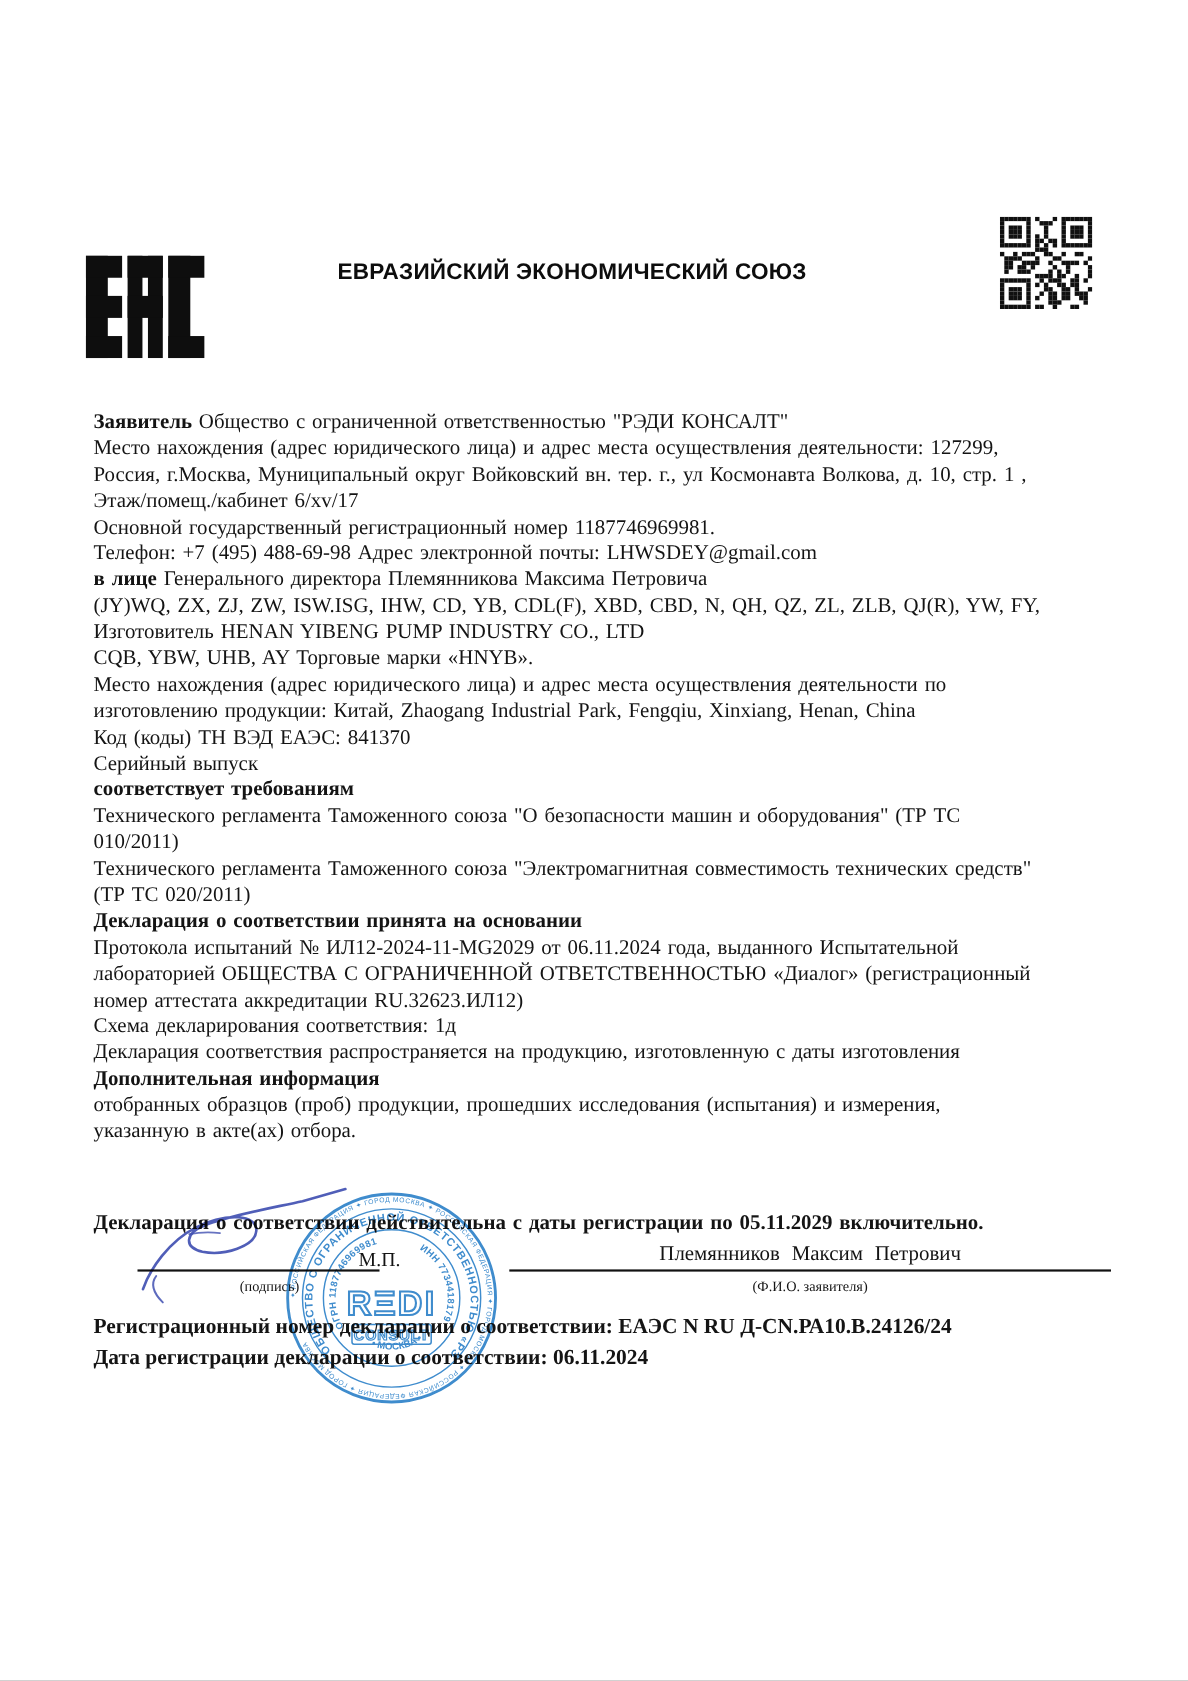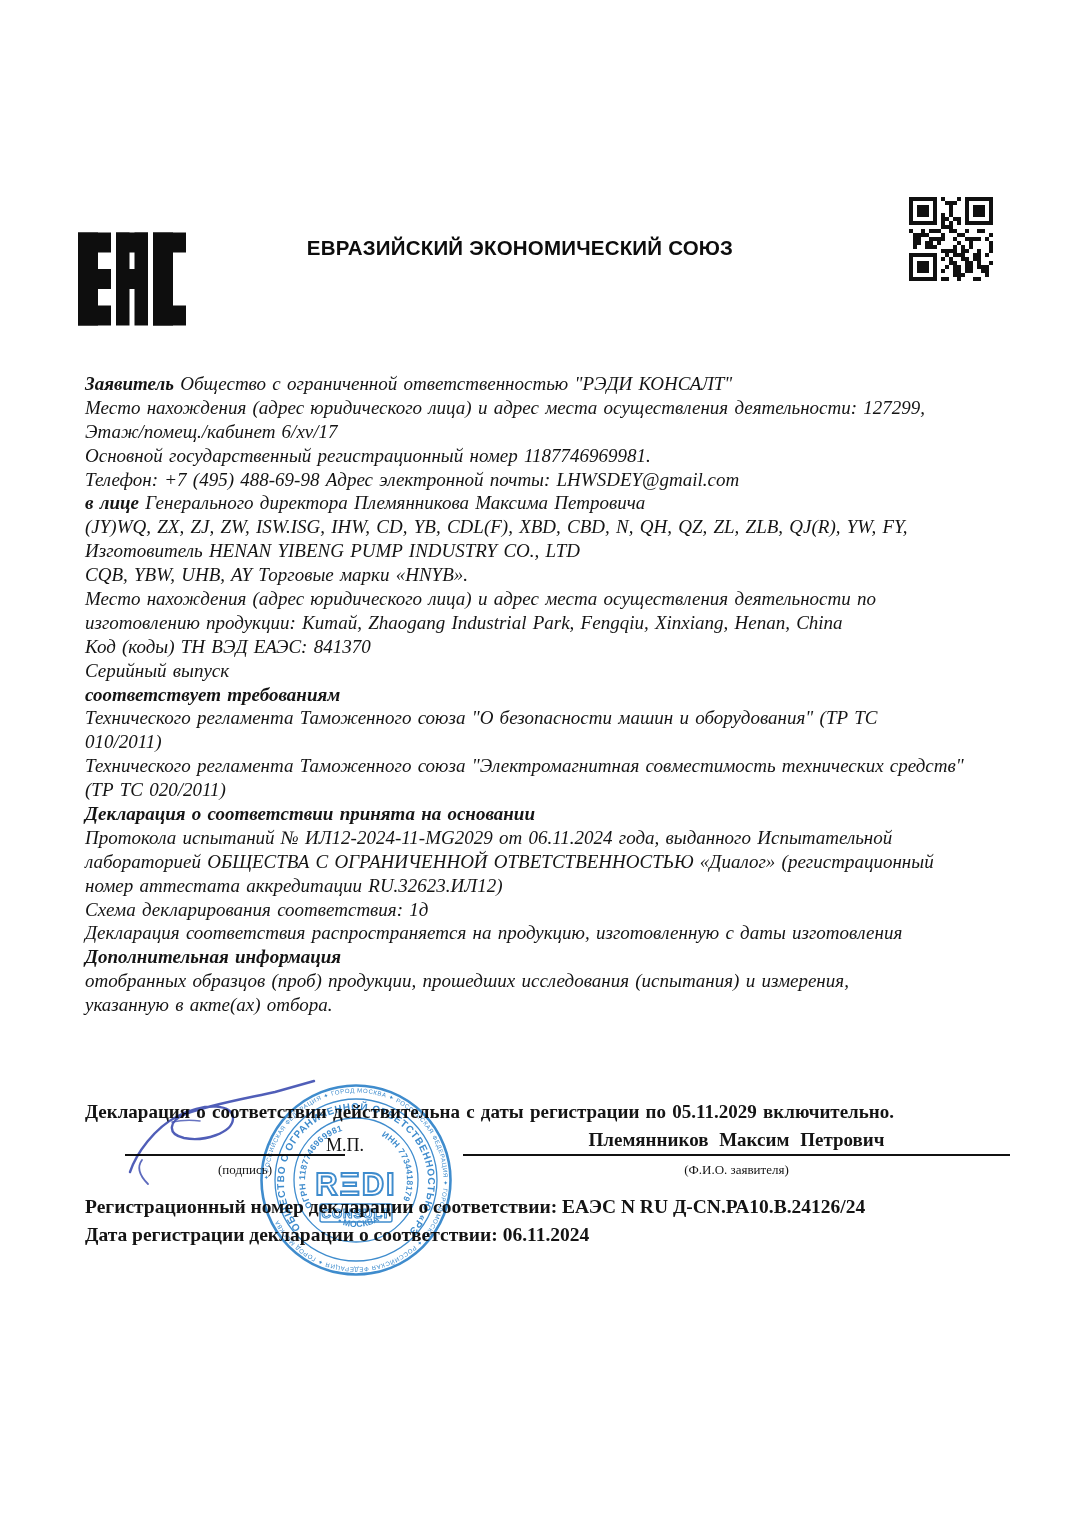--- a/index.html
+++ b/index.html
@@ -11,33 +11,33 @@
   
   .eac-logo{position:absolute; left:78px; top:232px; width:108px; height:94px;}
   .doc-title{
     position:absolute; left:200px; top:235px; width:640px; text-align:center;
     font-family:"Liberation Sans","DejaVu Sans",sans-serif;
     font-weight:bold; font-size:20.5px; line-height:26.5px; color:#0d0d0d;
     letter-spacing:.2px;
   }
   .qr{position:absolute; left:909px; top:197px; width:84px; height:84px;}
   
-  .body-lines{position:absolute; left:85px; top:372px; width:940px;font-style:italic;}
+  .body-lines{position:absolute; left:85px; top:372px; width:940px;}
   .doc-line{white-space:pre; font-size:19px; line-height:23.9px; height:23.9px; word-spacing:1.5px;}
   .b{font-weight:bold;}
   .validity{position:absolute; left:85px; top:1101px; width:940px; font-size:19px; font-weight:bold; white-space:pre; word-spacing:1.5px;}
   
   .mp-label{position:absolute; left:326px; top:1135px; width:62px; text-align:left; font-size:18px;}
   .sig-rule{position:absolute; height:2px; background:#111; top:1154px;}
   .sig-rule.left{left:125px; width:220px;}
   .sig-rule.right{left:463px; width:547px;}
   .sig-caption{position:absolute; top:1162px; font-size:13px; text-align:center;}
   .sig-caption.left{left:135px; width:220px;font-family:Liberation Serif, serif;}
   .sig-caption.right{left:463px; width:547px;}
-  .fio-name{position:absolute; left:463px; top:1129px; width:547px; text-align:center; font-size:19px; word-spacing:6px;font-weight:bold;}
+  .fio-name{position:absolute; left:463px; top:1129px; width:547px; text-align:center; font-size:19px; word-spacing:6px;}
   
   .reg-line{position:absolute; left:85px; top:1196px; width:940px; font-size:19.5px; font-weight:bold; white-space:pre;}
   .date-line{position:absolute; left:85px; top:1224px; width:940px; font-size:19.5px; font-weight:bold; white-space:pre;}
   
   .stamp{position:absolute; left:246px; top:1070px; width:220px; height:220px; mix-blend-mode:multiply; opacity:.92;}
   .signature{position:absolute; left:110px; top:1076px; width:250px; height:115px; mix-blend-mode:multiply;}
   .stamp text{font-family:"Liberation Sans","DejaVu Sans",sans-serif;}
 </style>
 </head>
 <body>
@@ -278,20 +278,21 @@
         <rect x="32" y="80" width="4" height="4" fill="#101010"></rect>
         <rect x="36" y="80" width="4" height="4" fill="#101010"></rect>
         <rect x="48" y="80" width="4" height="4" fill="#101010"></rect>
         <rect x="64" y="80" width="4" height="4" fill="#101010"></rect>
         <rect x="68" y="80" width="4" height="4" fill="#101010"></rect>
       </svg></div>
 
   <div class="body-lines">
       <div class="doc-line"><span class="b">Заявитель</span><span> Общество с ограниченной ответственностью "РЭДИ КОНСАЛТ"</span></div>
       <div class="doc-line"><span>Место нахождения (адрес юридического лица) и адрес места осуществления деятельности: 127299,</span></div>
+      <div class="doc-line"><span>Россия, г.Москва, Муниципальный округ Войковский вн. тер. г., ул Космонавта Волкова, д. 10, стр. 1 ,</span></div>
       <div class="doc-line"><span>Этаж/помещ./кабинет 6/xv/17</span></div>
       <div class="doc-line"><span>Основной государственный регистрационный номер 1187746969981.</span></div>
       <div class="doc-line"><span>Телефон: +7 (495) 488-69-98 Адрес электронной почты: LHWSDEY@gmail.com</span></div>
       <div class="doc-line"><span class="b">в лице</span><span> Генерального директора Племянникова Максима Петровича</span></div>
       <div class="doc-line"><span>(JY)WQ, ZX, ZJ, ZW, ISW.ISG, IHW, CD, YB, CDL(F), XBD, CBD, N, QH, QZ, ZL, ZLB, QJ(R), YW, FY,</span></div>
       <div class="doc-line"><span>Изготовитель HENAN YIBENG PUMP INDUSTRY CO., LTD</span></div>
       <div class="doc-line"><span>CQB, YBW, UHB, AY Торговые марки «HNYB».</span></div>
       <div class="doc-line"><span>Место нахождения (адрес юридического лица) и адрес места осуществления деятельности по</span></div>
       <div class="doc-line"><span>изготовлению продукции: Китай, Zhaogang Industrial Park, Fengqiu, Xinxiang, Henan, China</span></div>
       <div class="doc-line"><span>Код (коды) ТН ВЭД ЕАЭС: 841370</span></div>

